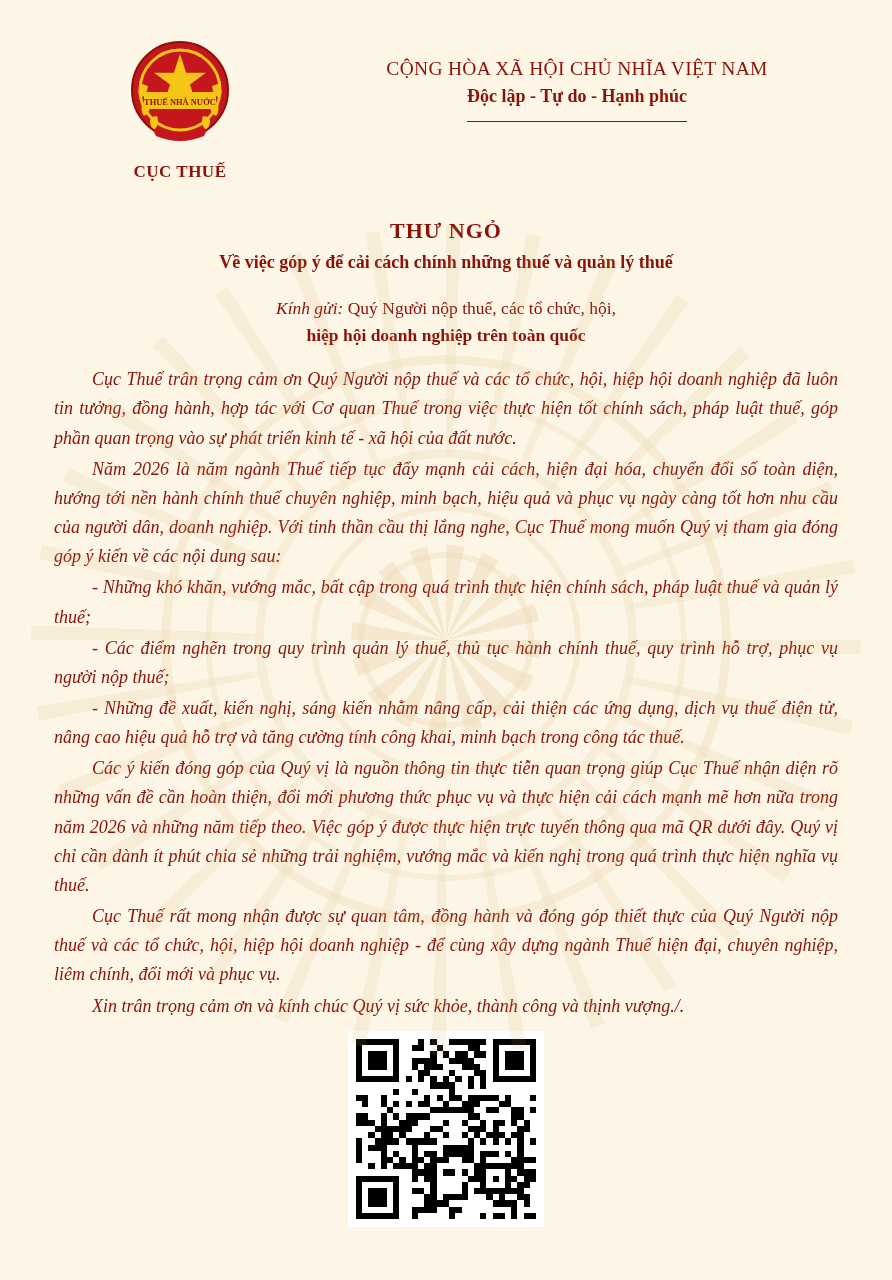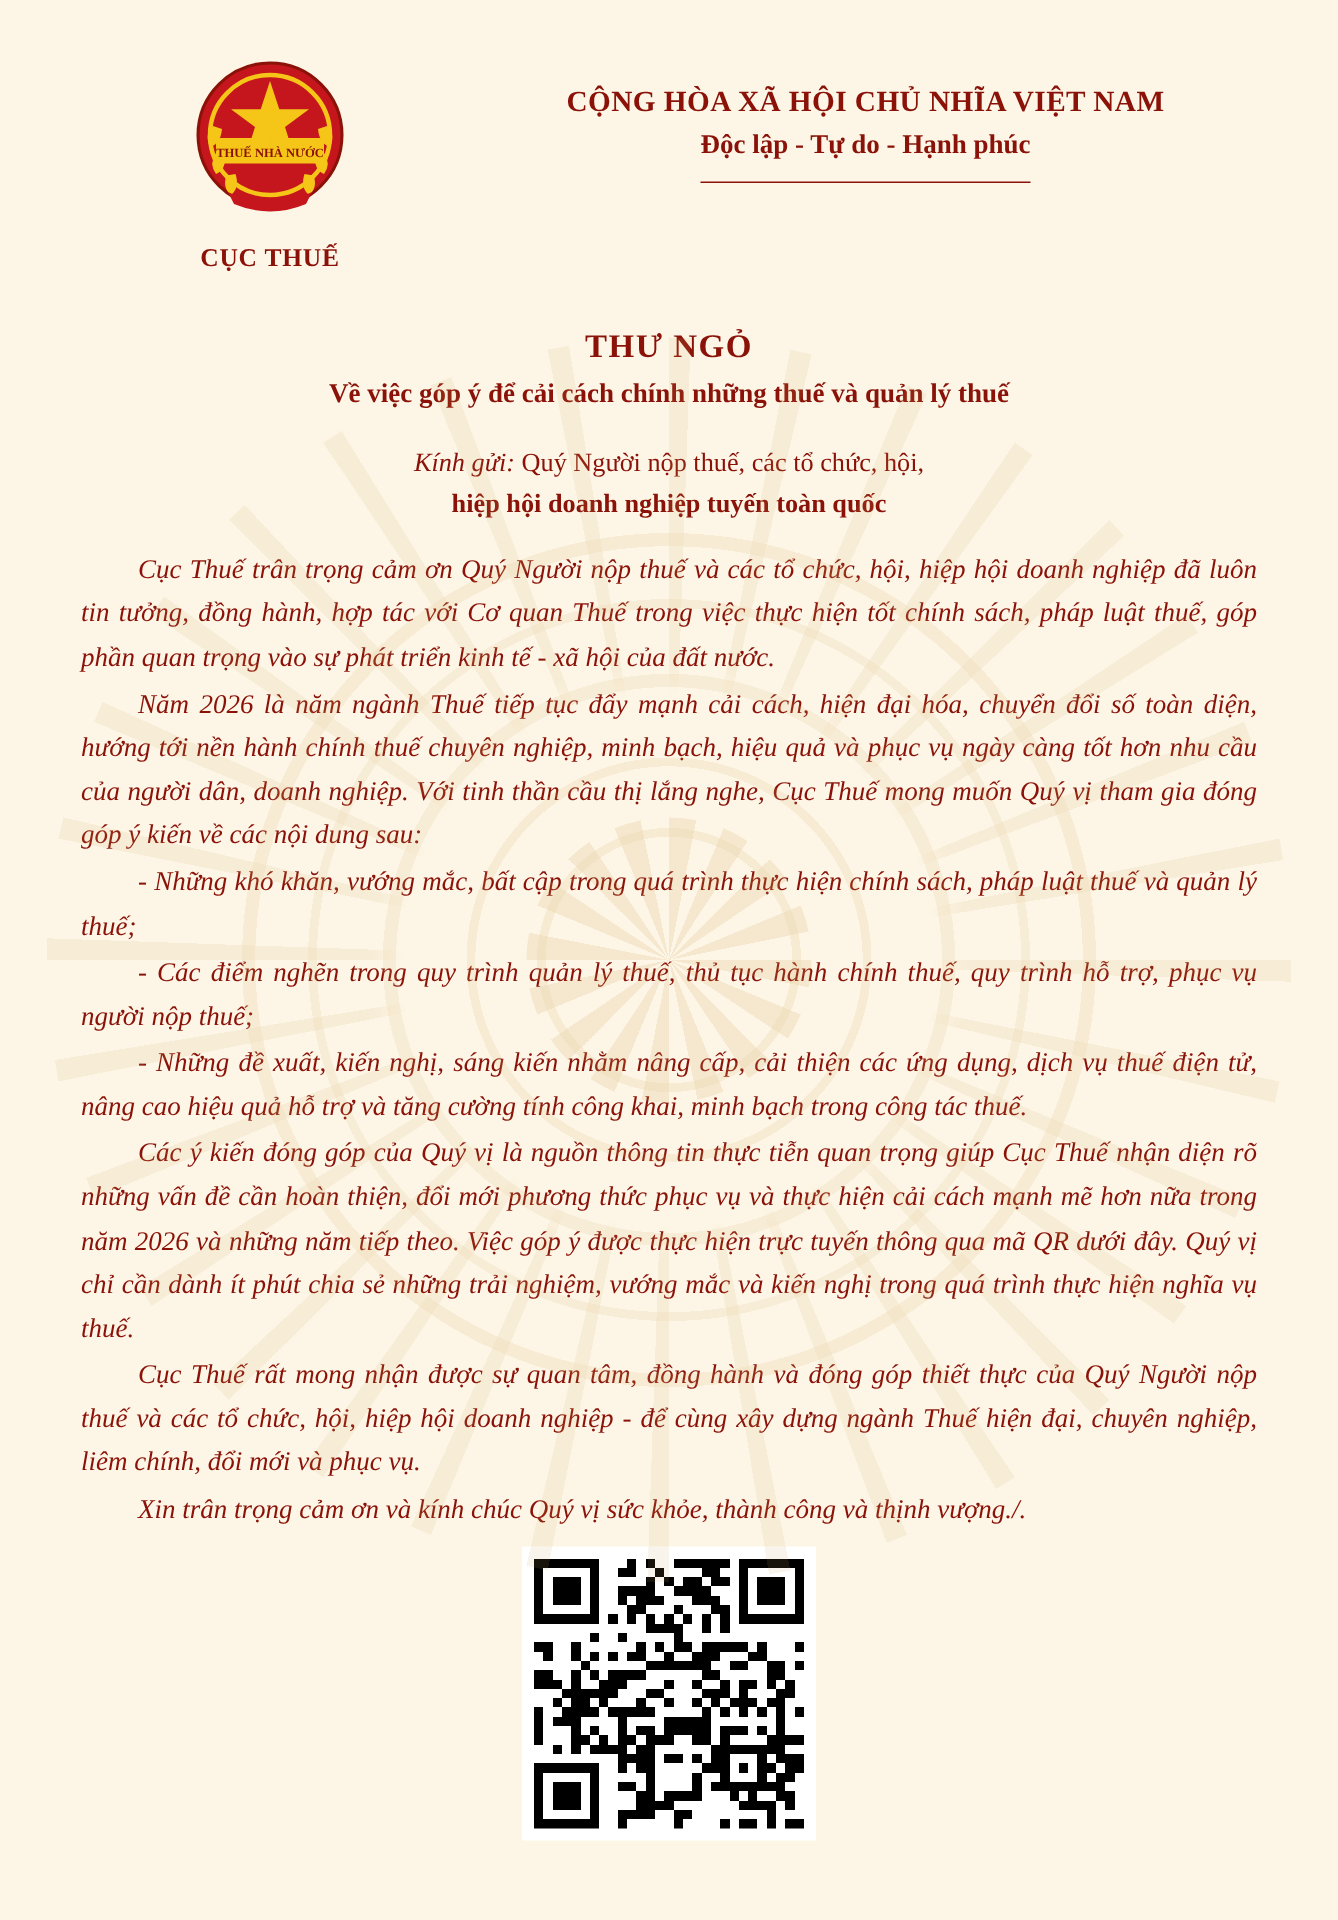--- a/index.html
+++ b/index.html
@@ -83,21 +83,21 @@
     font-size: 17px;
     letter-spacing: .5px;
     color: #8a1208;
   }
   .nation {
     flex: 1 1 auto;
     text-align: center;
     padding-top: 30px;
   }
   .nation .l1 {
-    font-weight: bold;
+    font-weight: normal;
     font-size: 19.5px;
     letter-spacing: .3px;
   }
   .nation .l2 {
     font-weight: bold;
     font-size: 18px;
     margin-top: 6px;
     display: inline-block;
     border-bottom: 1.6px solid #8a1208;
     padding-bottom: 14px;
@@ -211,21 +211,21 @@
   <div class="titles">
     <div class="doc-title">THƯ NGỎ</div>
     <div class="doc-subtitle">Về việc góp ý để cải cách chính những thuế và quản lý thuế</div>
   </div>
 
   <div class="addressee">
     <div>
       <span class="lead">Kính gửi:</span>
       <span class="who">Quý Người nộp thuế, các tổ chức, hội,</span>
     </div>
-    <div class="l2">hiệp hội doanh nghiệp tuyến toàn quốc</div>
+    <div class="l2">hiệp hội doanh nghiệp trên toàn quốc</div>
   </div>
 
   <div class="body">
     <p>Cục Thuế trân trọng cảm ơn Quý Người nộp thuế và các tổ chức, hội, hiệp hội doanh nghiệp đã luôn tin tưởng, đồng hành, hợp tác với Cơ quan Thuế trong việc thực hiện tốt chính sách, pháp luật thuế, góp phần quan trọng vào sự phát triển kinh tế - xã hội của đất nước.</p>
     <p>Năm 2026 là năm ngành Thuế tiếp tục đẩy mạnh cải cách, hiện đại hóa, chuyển đổi số toàn diện, hướng tới nền hành chính thuế chuyên nghiệp, minh bạch, hiệu quả và phục vụ ngày càng tốt hơn nhu cầu của người dân, doanh nghiệp. Với tinh thần cầu thị lắng nghe, Cục Thuế mong muốn Quý vị tham gia đóng góp ý kiến về các nội dung sau:</p>
     <p class="dash">- Những khó khăn, vướng mắc, bất cập trong quá trình thực hiện chính sách, pháp luật thuế và quản lý thuế;</p>
     <p class="dash">- Các điểm nghẽn trong quy trình quản lý thuế, thủ tục hành chính thuế, quy trình hỗ trợ, phục vụ người nộp thuế;</p>
     <p class="dash">- Những đề xuất, kiến nghị, sáng kiến nhằm nâng cấp, cải thiện các ứng dụng, dịch vụ thuế điện tử, nâng cao hiệu quả hỗ trợ và tăng cường tính công khai, minh bạch trong công tác thuế.</p>
     <p>Các ý kiến đóng góp của Quý vị là nguồn thông tin thực tiễn quan trọng giúp Cục Thuế nhận diện rõ những vấn đề cần hoàn thiện, đổi mới phương thức phục vụ và thực hiện cải cách mạnh mẽ hơn nữa trong năm 2026 và những năm tiếp theo. Việc góp ý được thực hiện trực tuyến thông qua mã QR dưới đây. Quý vị chỉ cần dành ít phút chia sẻ những trải nghiệm, vướng mắc và kiến nghị trong quá trình thực hiện nghĩa vụ thuế.</p>
     <p>Cục Thuế rất mong nhận được sự quan tâm, đồng hành và đóng góp thiết thực của Quý Người nộp thuế và các tổ chức, hội, hiệp hội doanh nghiệp - để cùng xây dựng ngành Thuế hiện đại, chuyên nghiệp, liêm chính, đổi mới và phục vụ.</p>

